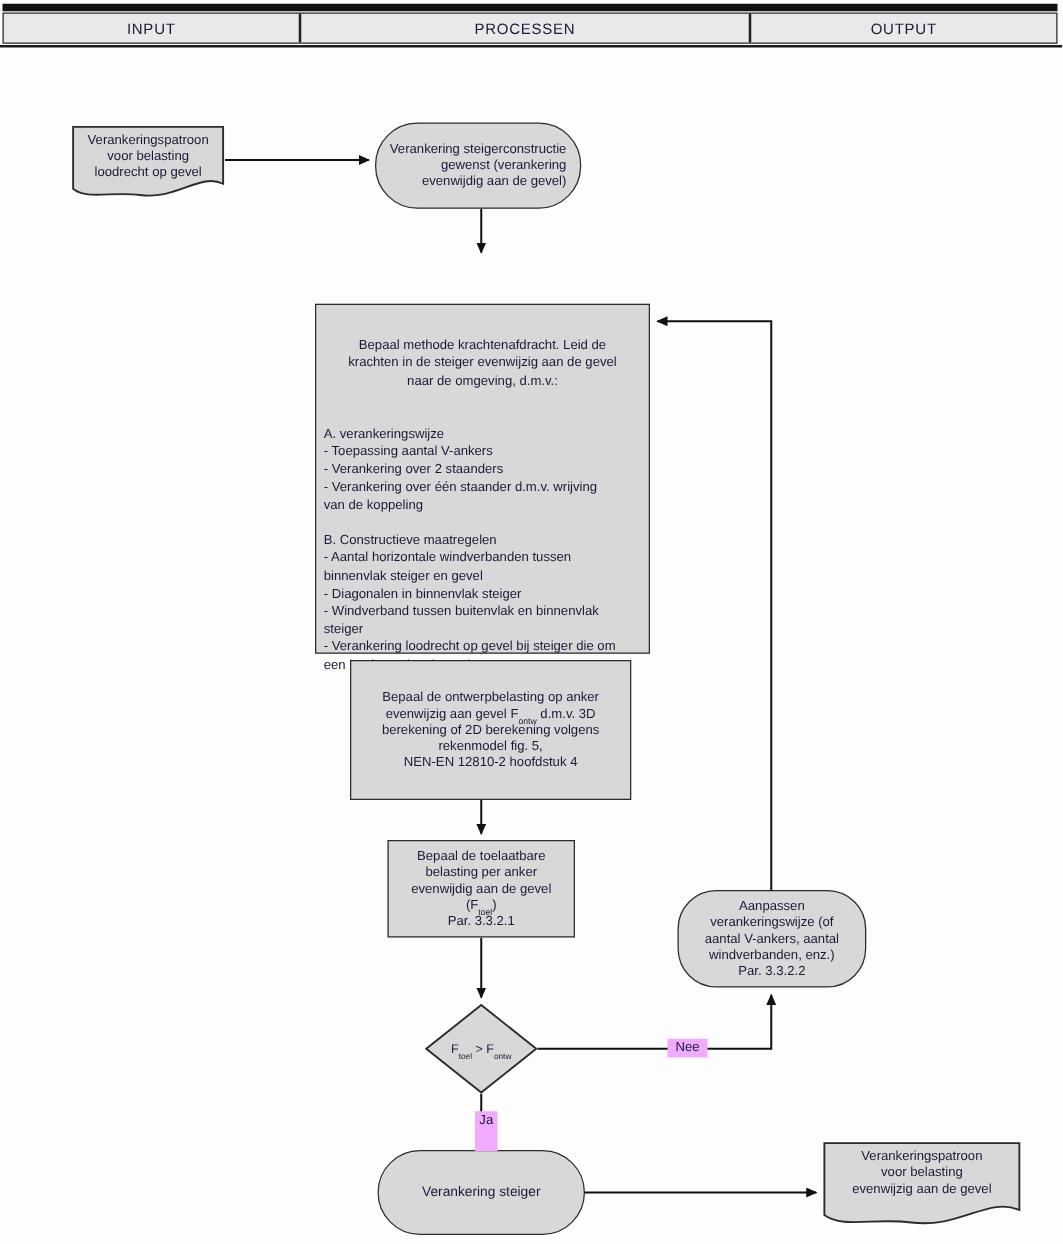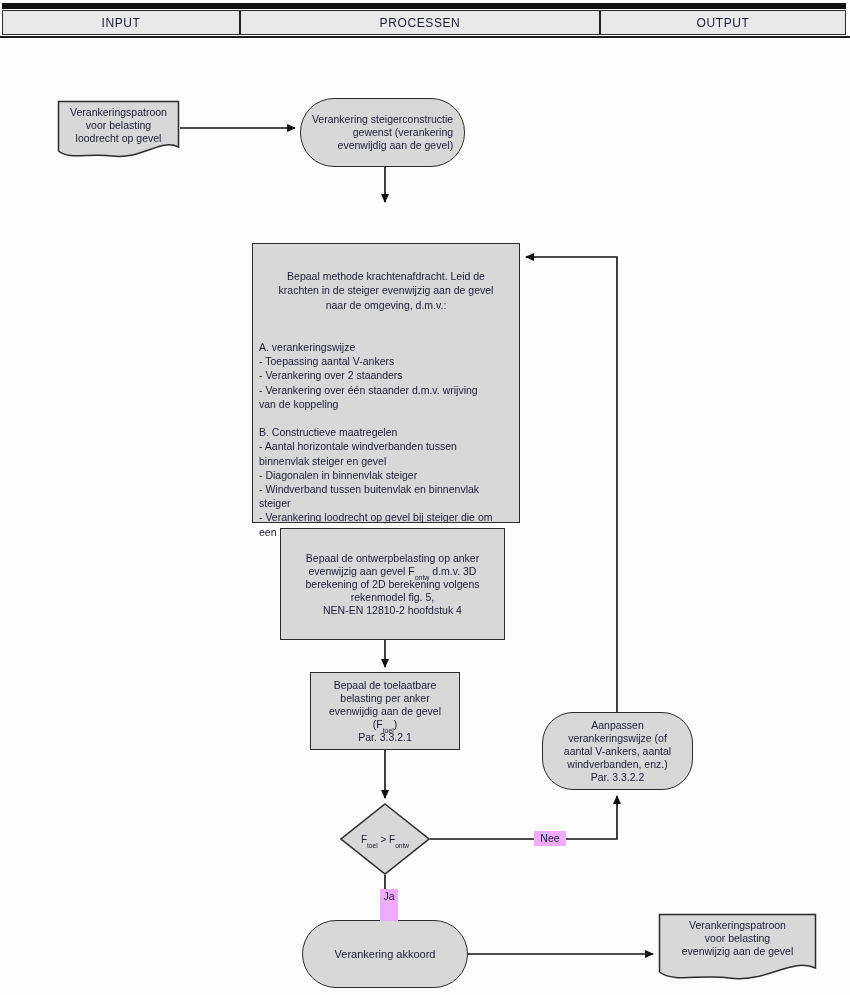--- a/index.html
+++ b/index.html
@@ -143,21 +143,21 @@
     </svg>
     <div class="txt"><span><span>F</span><sub>toel</sub><span> &gt; </span><span>F</span><sub>ontw</sub></span></div>
   </div>
 
   <div class="shape" style="left:542px; top:712px; width:151px; height:78px;border-radius:31px;">Aanpassen
 verankeringswijze (of
 aantal V-ankers, aantal
 windverbanden, enz.)
 Par. 3.3.2.2</div>
 
-  <div class="shape stadium" style="left:302px; top:920px; width:166px; height:68px; font-size:11px;">Verankering akkoord</div>
+  <div class="shape stadium" style="left:302px; top:920px; width:166px; height:68px; font-size:11px;">Verankering steiger</div>
 
   <div class="svg-shape" style="left:658px; top:913px; width:159px; height:72px;">
     <svg width="159" height="72" viewBox="0 0 159 72">
       <path d="M1.5,1.5 L157.5,1.5 L157.5,55 C133,44 110,70 71,65 C42,61 16,70 1.5,59 Z" fill="#d8d8d8" stroke="#2b2b2b" stroke-width="1.5"></path>
     </svg>
     <div class="txt">Verankeringspatroon
 voor belasting
 evenwijzig aan de gevel</div>
   </div>
 

